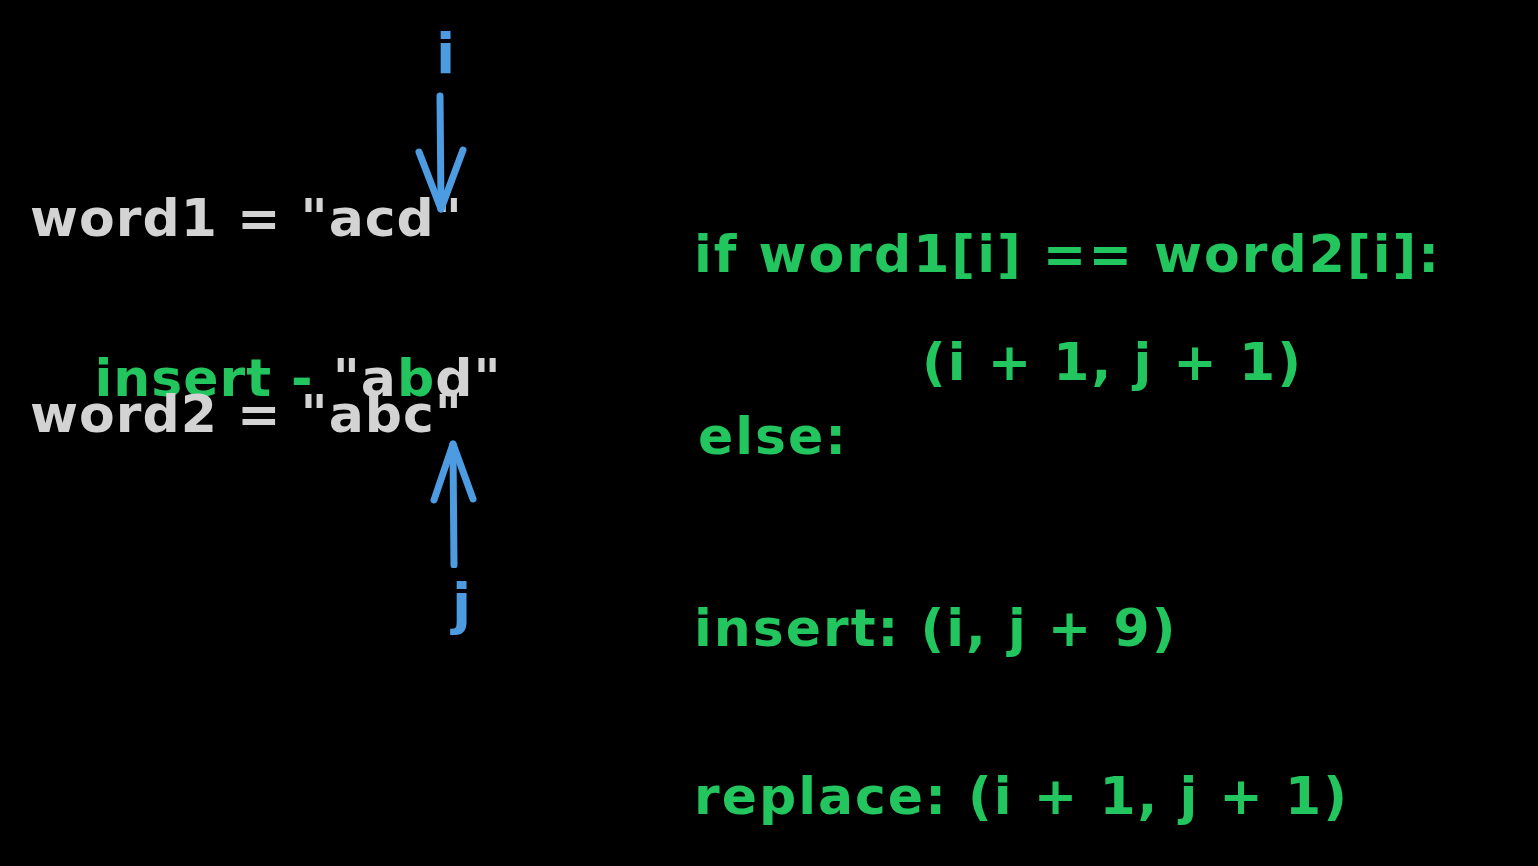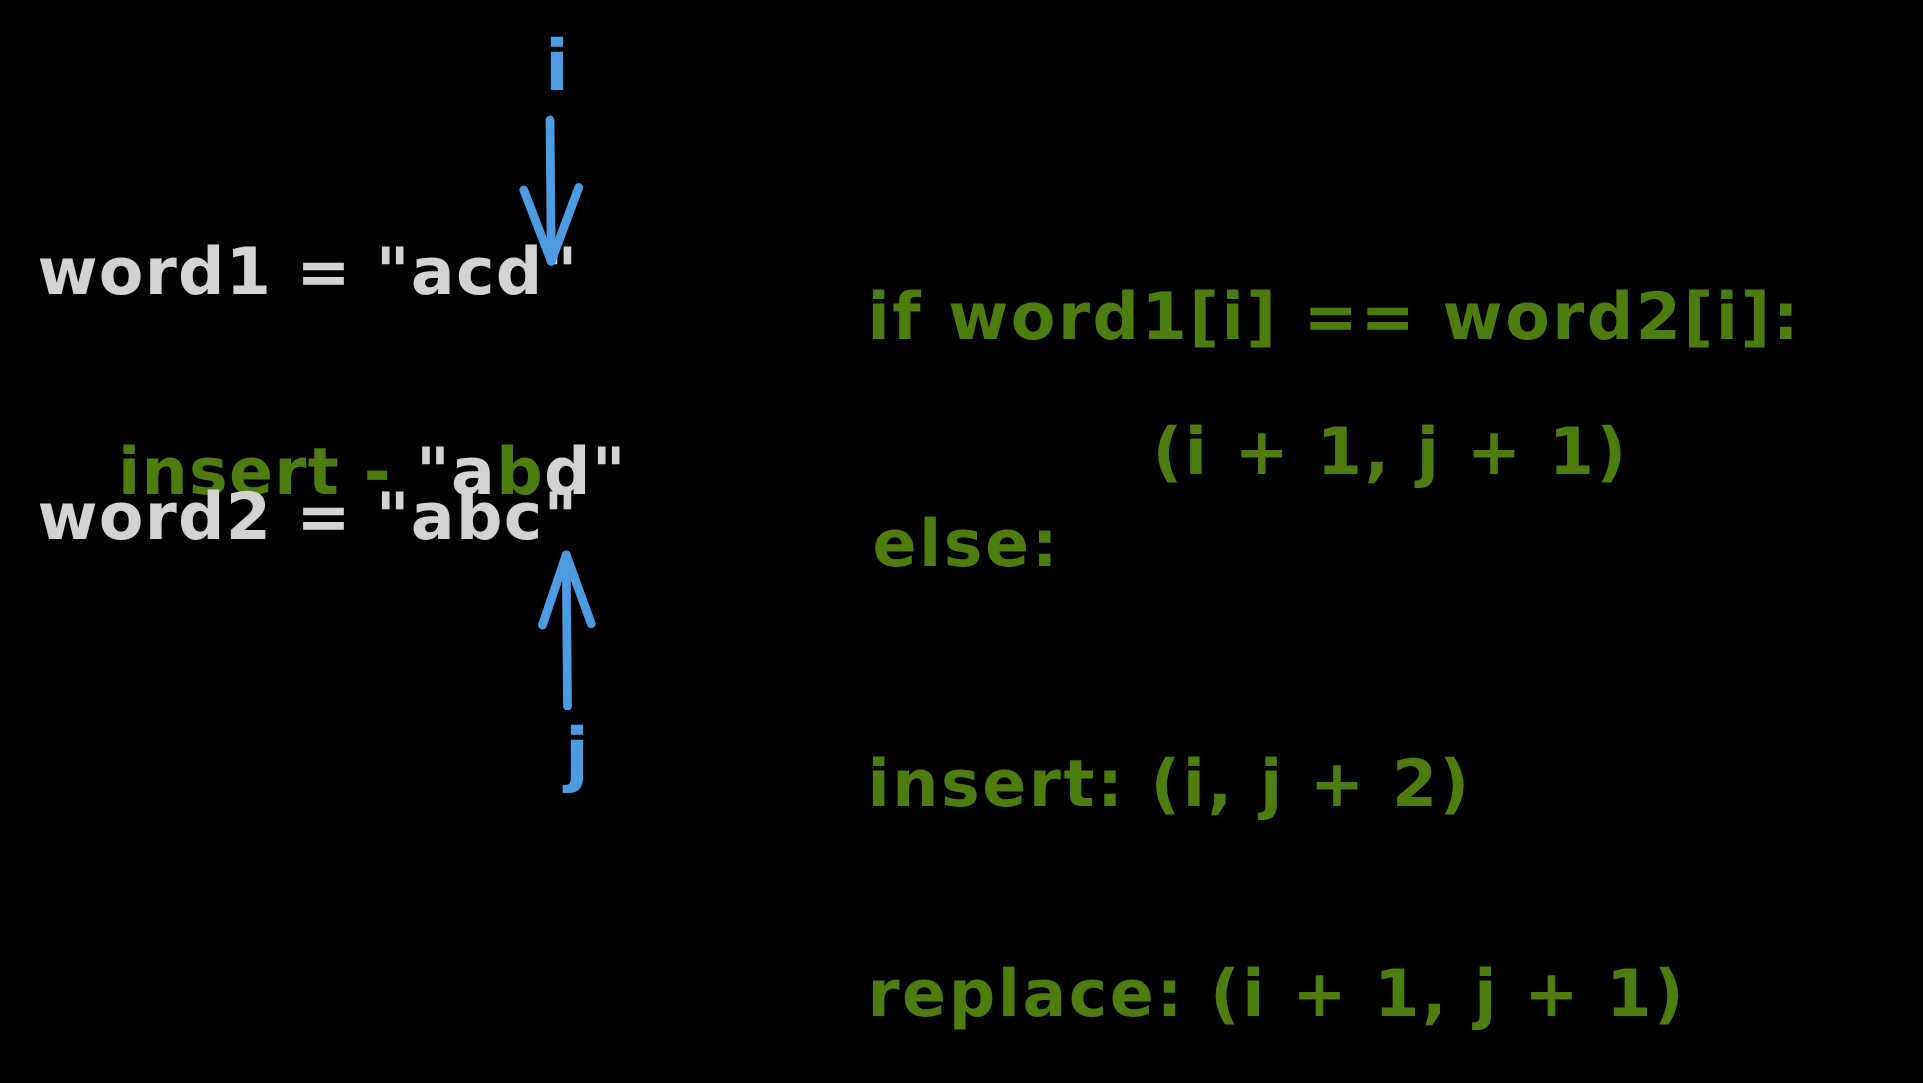--- a/index.html
+++ b/index.html
@@ -17,21 +17,21 @@
   }
   .line {
     position: absolute;
     white-space: pre;
     line-height: 1;
     font-weight: 700;
     font-size: 52px;
     letter-spacing: 1px;
   }
   .gray { color: #d3d3d3; }
-  .blue { color: #4d7c0f; }
+  .blue { color: #22c55e; }
   .code { letter-spacing: 2px; }
   .pointer-label {
     position: absolute;
     line-height: 1;
     font-weight: 700;
     font-size: 56px;
     color: #4d9be0;
   }
   .arrow {
     position: absolute;
@@ -71,18 +71,18 @@
   </svg>
 
   <div class="pointer-label" style="left:452px; top:576px;">j</div>
 
   <div class="line blue code" style="left:694px; top:228px;">if word1[i] == word2[i]:</div>
 
   <div class="line blue code" style="left:922px; top:322px;margin-top:14px;">(i + 1, j + 1)</div>
 
   <div class="line blue code" style="left:698px; top:410px;">else:</div>
 
-  <div class="line blue code" style="left:694px; top:602px;">insert: (i, j + 2)</div>
+  <div class="line blue code" style="left:694px; top:602px;">insert: (i, j + 9)</div>
 
 
   <div class="line blue code" style="left:694px; top:770px;">replace: (i + 1, j + 1)</div>
 
 </div>
 
 </body></html>

